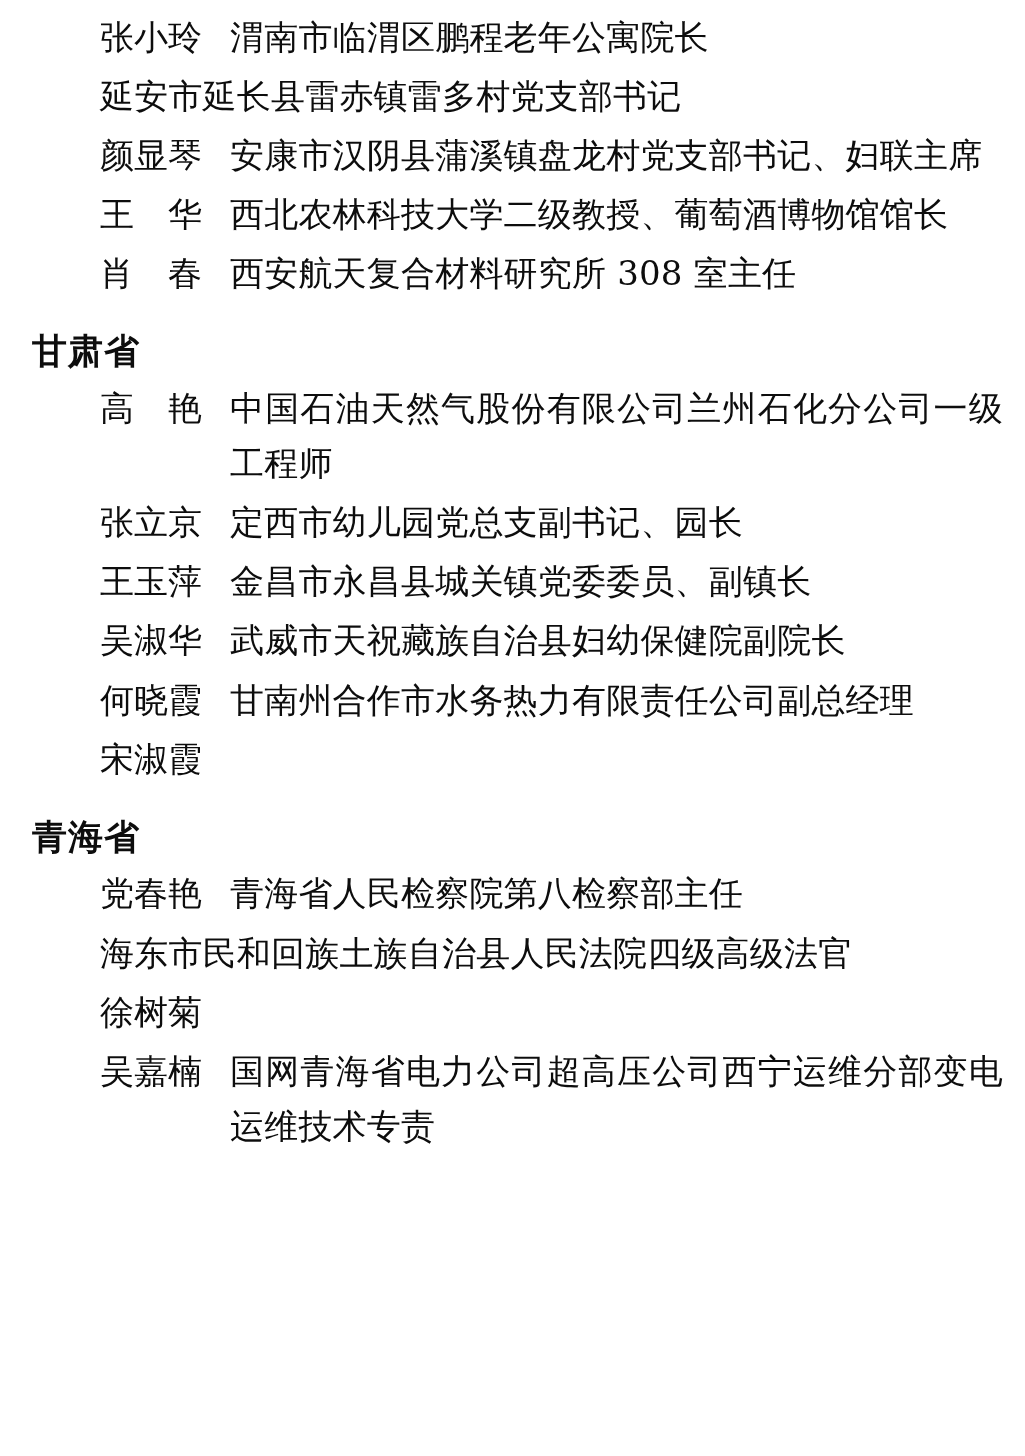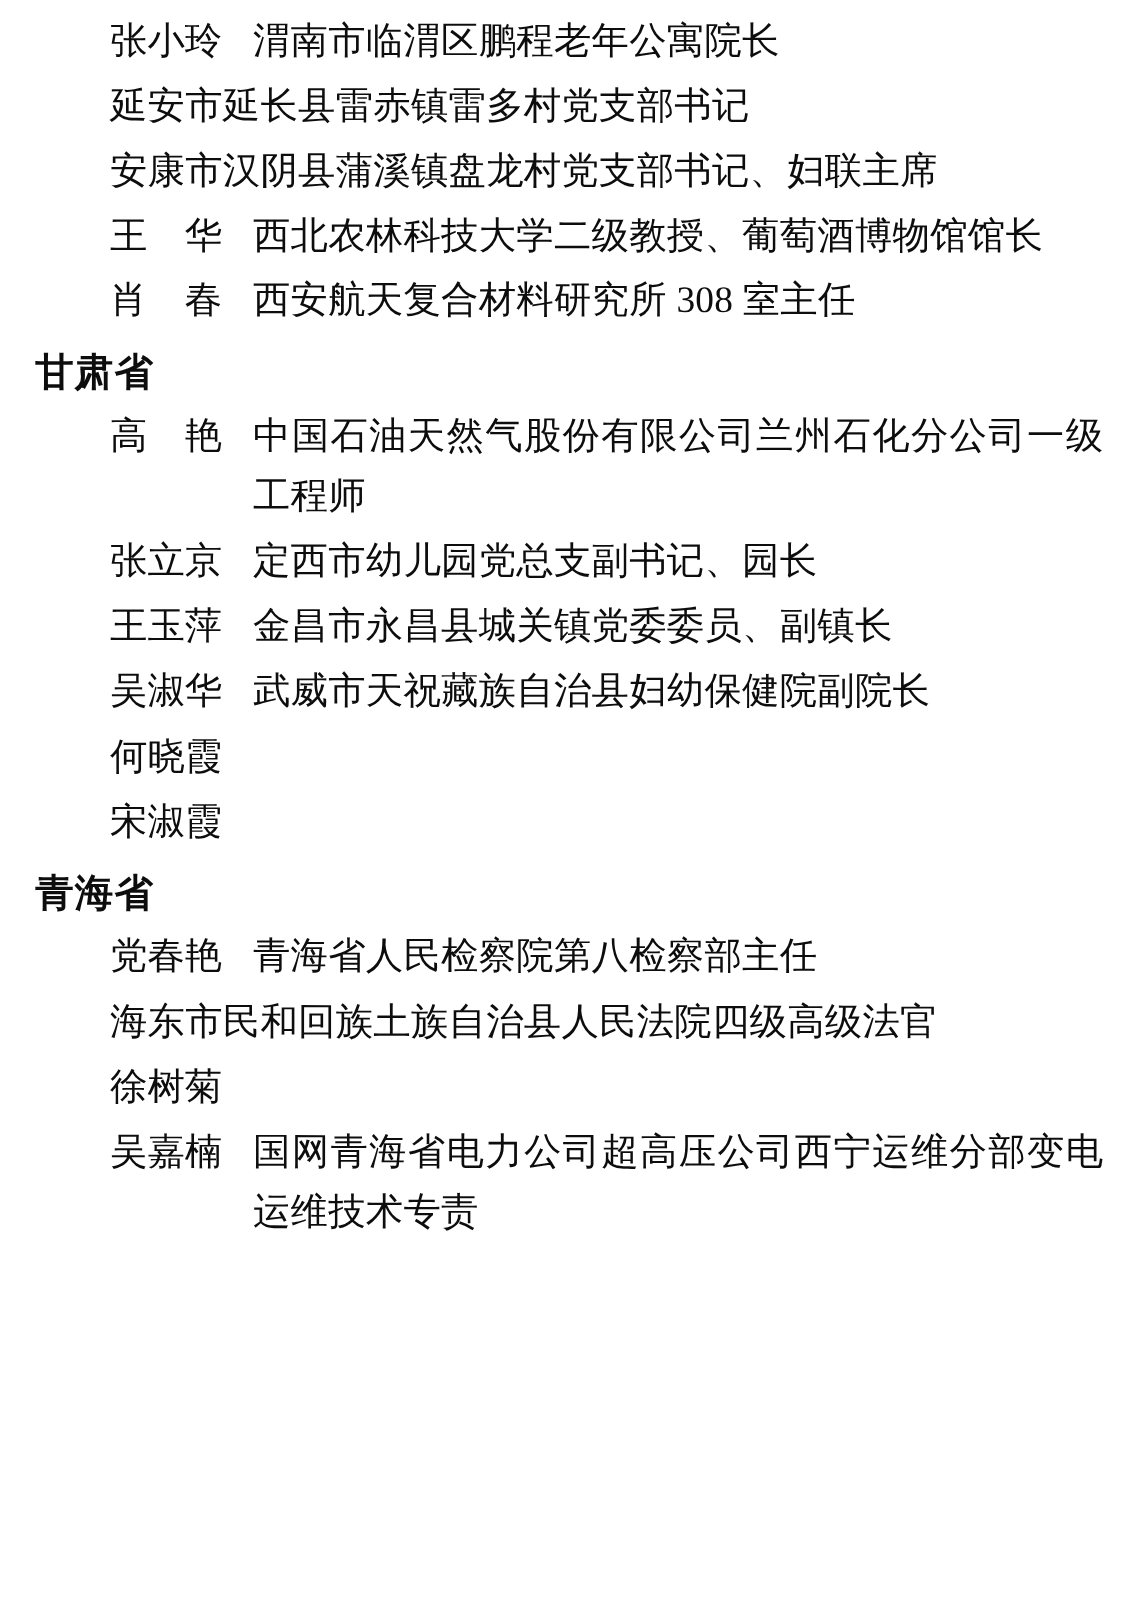--- a/index.html
+++ b/index.html
@@ -12,27 +12,26 @@
     min-height: 1456px;
     font-family: "DejaVu Serif", "Liberation Serif", serif;
     color: #0d0d0d;
   }
   .page {
     width: 1025px;
     min-height: 1456px;
     box-sizing: border-box;
     padding: 10px 22px 10px 18px;
     position: relative;
-    font-family: Liberation Serif, serif;
   }
   .section-heading {
     font-size: 35px;
     font-weight: bold;
     line-height: 1.25;
-    margin: 16px 0 8px 14px;
+    margin: 28px 0 8px 14px;
     letter-spacing: 1px;
   }
   .entry {
     display: flex;
     align-items: flex-start;
     margin: 0 0 4px 0;
     padding-left: 82px;
   }
   .entry-name {
     flex: 0 0 auto;
@@ -62,20 +61,21 @@
 
   <div class="top-block">
     <div class="entry">
       <span class="entry-name">张小玲</span>
       <span class="entry-title">渭南市临渭区鹏程老年公寓院长</span>
     </div>
     <div class="entry">
       <span class="entry-title">延安市延长县雷赤镇雷多村党支部书记</span>
     </div>
     <div class="entry">
+      <span class="entry-name">颜显琴</span>
       <span class="entry-title">安康市汉阴县蒲溪镇盘龙村党支部书记、妇联主席</span>
     </div>
     <div class="entry">
       <span class="entry-name">王　华</span>
       <span class="entry-title">西北农林科技大学二级教授、葡萄酒博物馆馆长</span>
     </div>
     <div class="entry">
       <span class="entry-name">肖　春</span>
       <span class="entry-title">西安航天复合材料研究所 308 室主任</span>
     </div>
@@ -94,20 +94,21 @@
     <div class="entry">
       <span class="entry-name">王玉萍</span>
       <span class="entry-title">金昌市永昌县城关镇党委委员、副镇长</span>
     </div>
     <div class="entry">
       <span class="entry-name">吴淑华</span>
       <span class="entry-title">武威市天祝藏族自治县妇幼保健院副院长</span>
     </div>
     <div class="entry">
       <span class="entry-name">何晓霞</span>
+      <span class="entry-title">甘南州合作市水务热力有限责任公司副总经理</span>
     </div>
     <div class="entry">
       <span class="entry-name">宋淑霞</span>
     </div>
   </div>
 
   <div class="section-block">
     <div class="section-heading">青海省</div>
     <div class="entry">
       <span class="entry-name">党春艳</span>

